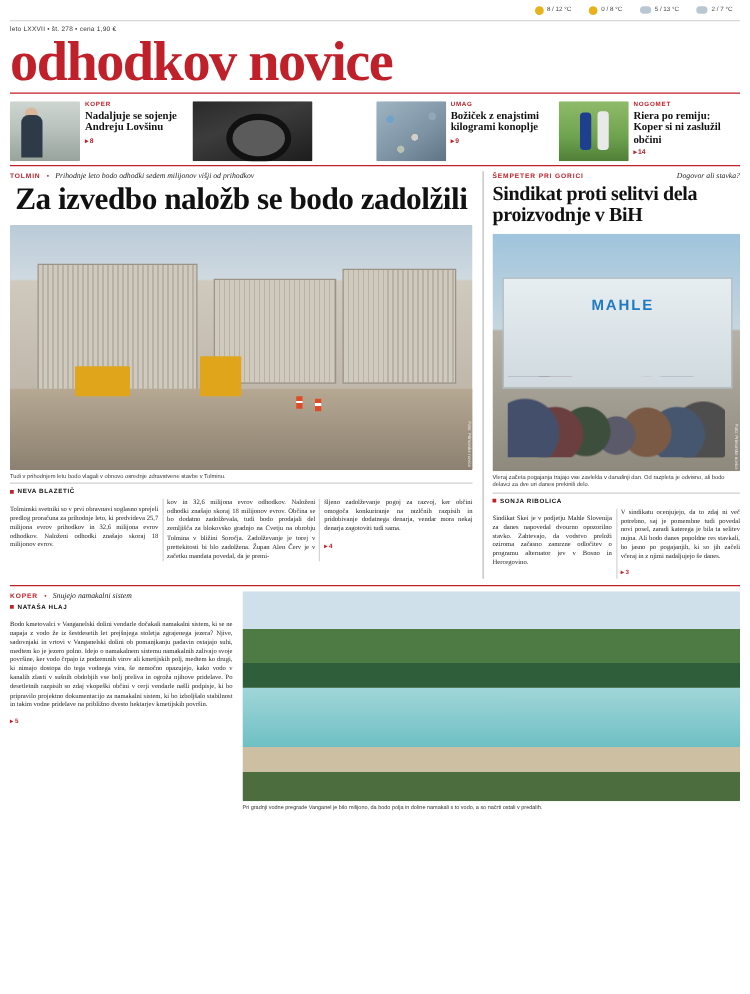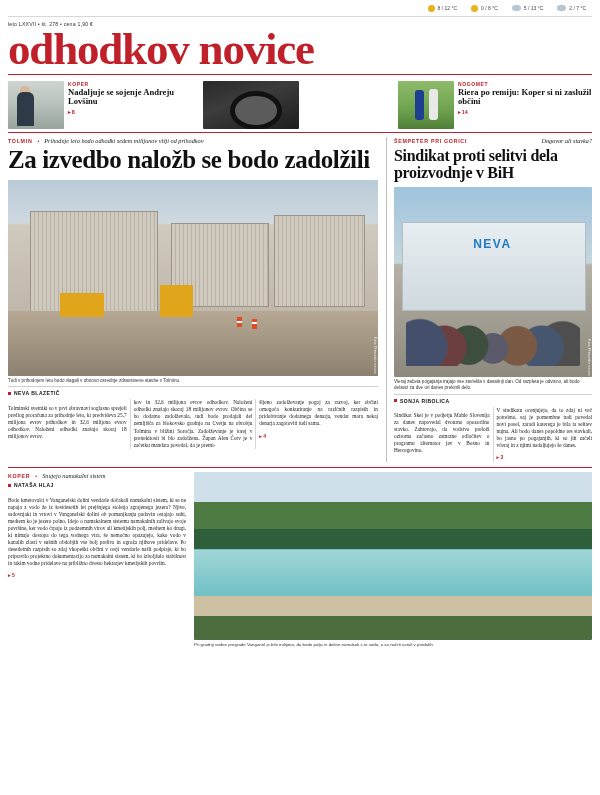--- a/index.html
+++ b/index.html
@@ -189,20 +189,21 @@
   }
 
   .lead-head {
     font-family: "Liberation Serif", serif;
     font-weight: bold;
     font-size: 25px;
     line-height: 1.06;
     color: #111;
     letter-spacing: -0.4px;
     margin: 2px 0 6px 0;
+    text-align: center;
   }
   .right-head {
     font-family: "Liberation Serif", serif;
     font-weight: bold;
     font-size: 16px;
     line-height: 1.07;
     color: #111;
     letter-spacing: -0.3px;
     margin: 2px 0 6px 0;
   }
@@ -466,20 +467,30 @@
         <div class="pagenum"><span class="arrow">▸</span><span>8</span></div>
       </div>
     </div>
 
     <div class="teaser">
       <div class="teaser-photo" style="flex:0 0 96px;width:96px">
         <div class="ph-tire"></div>
       </div>
     </div>
 
+    <div class="teaser">
+      <div class="teaser-photo">
+        <div class="ph-confetti"></div>
+      </div>
+      <div class="teaser-text">
+        <div class="kicker">UMAG</div>
+        <div class="teaser-head">Božiček z enajstimi kilogrami konoplje</div>
+        <div class="pagenum"><span class="arrow">▸</span><span>9</span></div>
+      </div>
+    </div>
 
     <div class="teaser">
       <div class="teaser-photo">
         <div class="ph-football"></div>
       </div>
       <div class="teaser-text">
         <div class="kicker">NOGOMET</div>
         <div class="teaser-head">Riera po remiju: Koper si ni zaslužil občini</div>
         <div class="pagenum"><span class="arrow">▸</span><span>14</span></div>
       </div>
@@ -531,21 +542,21 @@
       <div class="topline" style="justify-content:space-between">
         <span class="loc">ŠEMPETER PRI GORICI</span>
         <span class="sub">Dogovor ali stavka?</span>
       </div>
 
       <div class="right-head">Sindikat proti selitvi dela proizvodnje v BiH</div>
 
       <div class="photo" style="height:190px">
         <div class="ph-mahle">
           <div class="wall"></div>
-          <div class="logo">NEVA</div>
+          <div class="logo">MAHLE</div>
           <div class="crowd"></div>
         </div>
         <span class="credit">Foto: Primorske novice</span>
       </div>
       <div class="caption">Vleraj začeta pogajanja trajajo vse zavlekla v današnji dan. Od razpleta je odvisno, ali bodo delavci za dve uri danes prekinili delo.</div>
 
       <div class="byline">
         <span class="sq"></span>
         <span>SONJA RIBOLICA</span>
       </div>

